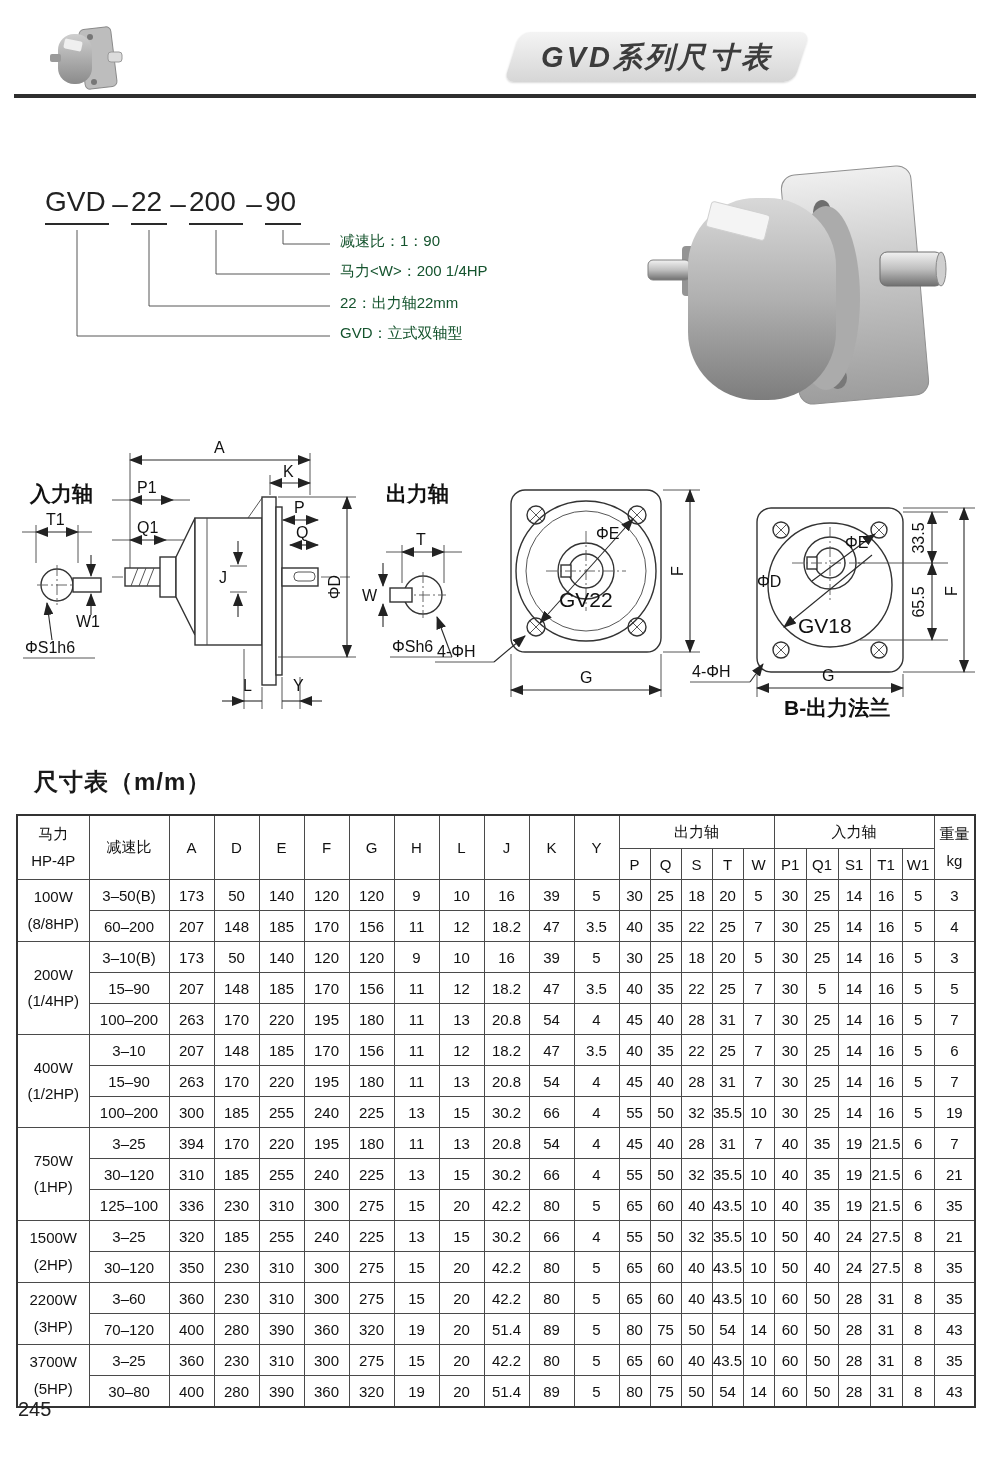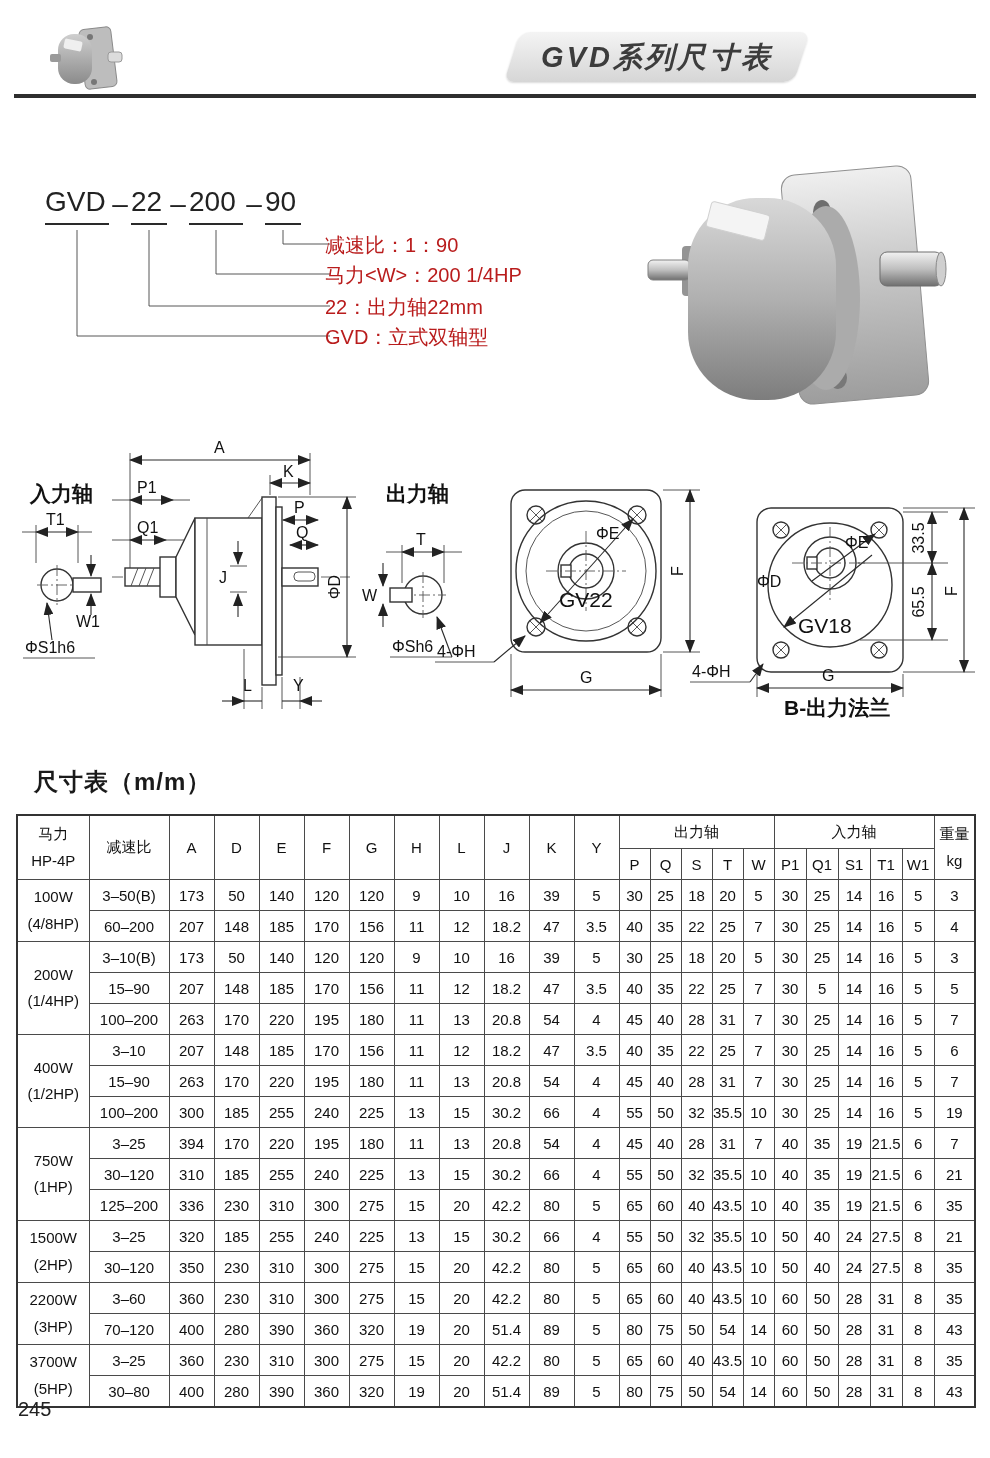--- a/index.html
+++ b/index.html
@@ -14,21 +14,21 @@
          font-style:italic;font-weight:bold;font-size:29px;letter-spacing:3px;color:#3c3c3c;}
   .rule{left:14px;top:94px;width:962px;height:4px;background:#2e2e2e;}
 
   .section-title{left:18px;top:110px;font-size:26px;font-weight:bold;letter-spacing:1px;}
 
   
   .model-code{left:45px;top:186px;display:flex;align-items:flex-end;font-size:28px;color:#222;}
   .model-code .seg{border-bottom:2px solid #2a2a2a;padding-bottom:5px;text-align:left;}
   .model-code .dash{padding:0 0 5px 0;text-align:center;}
   .s1{width:64px}.s2{width:36px}.s3{width:54px}.s4{width:36px}.dw{width:22px}
-  .model-label{left:325px;height:26px;font-size:20px;color:#b91c1c;white-space:nowrap;}
+  .model-label{left:340px;height:26px;font-size:15px;color:#14532d;white-space:nowrap;}
 
   .table-title{left:34px;top:766px;font-size:24px;font-weight:bold;letter-spacing:1px;}
 
   
   .dim-table-wrap{left:16px;top:814px;}
   table.dims{border-collapse:collapse;table-layout:fixed;width:958px;font-size:15px;
              border:2px solid #333;}
   table.dims th,table.dims td{border:1px solid #4a4a4a;text-align:center;vertical-align:middle;
              padding:0;color:#111;font-weight:normal;overflow:hidden;}
   table.dims thead tr:nth-child(1) th{height:32px;}
@@ -372,21 +372,21 @@
             <th>P1</th>
             <th>Q1</th>
             <th>S1</th>
             <th>T1</th>
             <th>W1</th>
           </tr>
         </thead>
         <tbody>
           <tr>
             <td rowspan="2" class="pre">100W
-(4/8HP)</td>
+(8/8HP)</td>
             <td>3–50(B)</td>
             <td>173</td>
             <td>50</td>
             <td>140</td>
             <td>120</td>
             <td>120</td>
             <td>9</td>
             <td>10</td>
             <td>16</td>
             <td>39</td>
@@ -619,21 +619,21 @@
             <td>35.5</td>
             <td>10</td>
             <td>40</td>
             <td>35</td>
             <td>19</td>
             <td>21.5</td>
             <td>6</td>
             <td>21</td>
           </tr>
           <tr>
-            <td>125–200</td>
+            <td>125–100</td>
             <td>336</td>
             <td>230</td>
             <td>310</td>
             <td>300</td>
             <td>275</td>
             <td>15</td>
             <td>20</td>
             <td>42.2</td>
             <td>80</td>
             <td>5</td>

